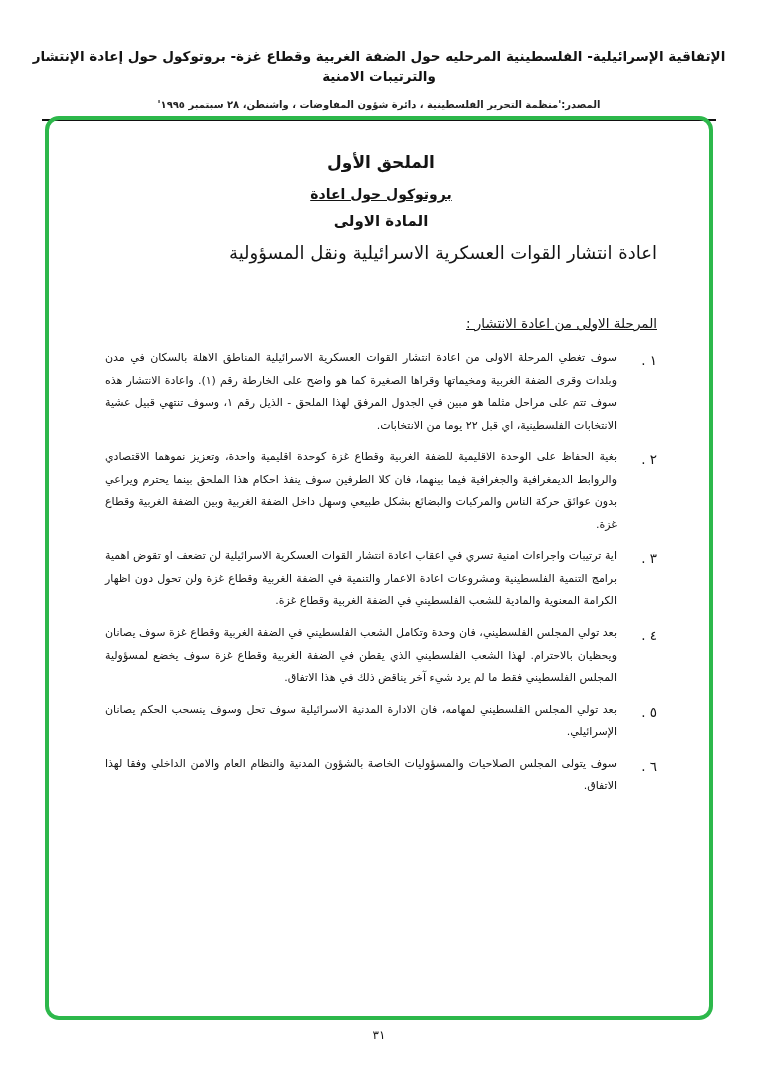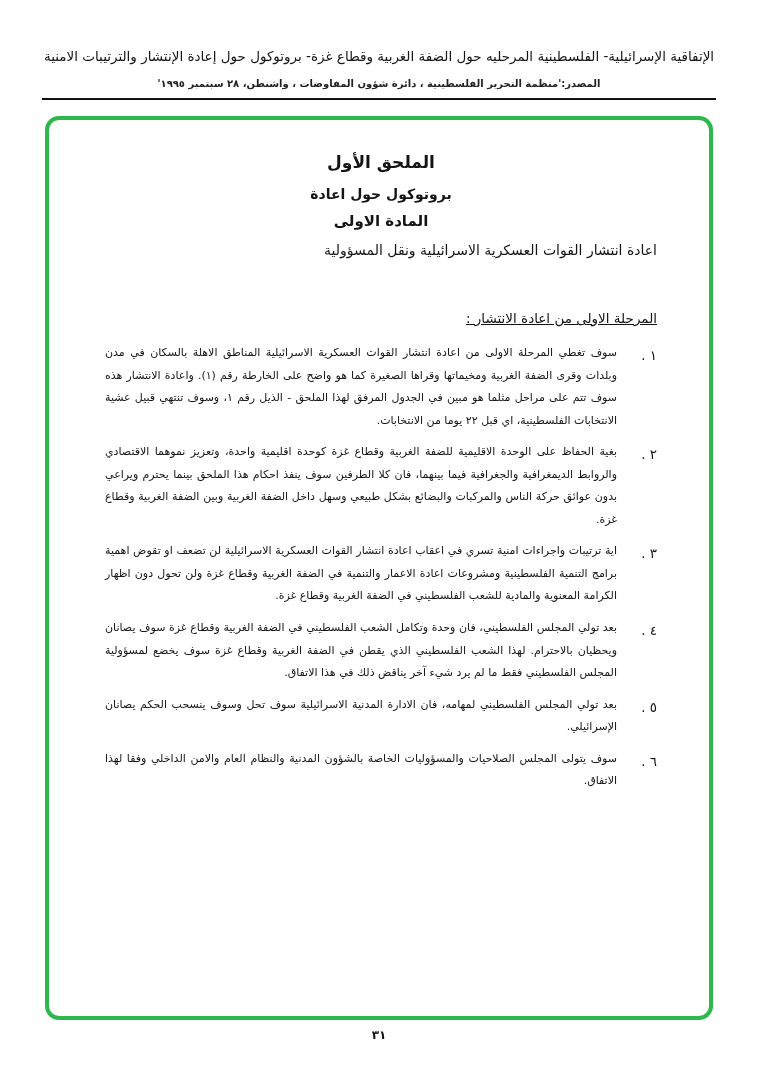--- a/index.html
+++ b/index.html
@@ -13,21 +13,21 @@
     position: relative;
     overflow: hidden;
   }
   .page-header {
     direction: rtl;
     text-align: center;
     padding: 46px 24px 0 24px;
   }
   .hdr-title {
     font-size: 13.5px;
-    font-weight: normal;
+    font-weight: bold;
     line-height: 1.5;
   }
   .hdr-source {
     font-size: 10px;
     font-weight: bold;
     margin-top: 12px;
     color: #222;
   }
   .hdr-rule {
     border: 0;
@@ -51,34 +51,35 @@
   }
   .annex-title {
     font-size: 17px;
     font-weight: bold;
     margin-bottom: 14px;
   }
   .annex-sub1 {
     font-size: 14px;
     font-weight: bold;
     margin-bottom: 10px;
+    text-decoration: underline;
   }
   .annex-sub2 {
     font-size: 14px;
     font-weight: bold;
     margin-bottom: 6px;
   }
   .article-heading {
     font-size: 15px;
     font-weight: bold;
     text-align: center;
     margin-top: 10px;
   }
   .article-subtitle {
-    font-size: 14px;
+    font-size: 18px;
     text-align: right;
     margin-top: 12px;
   }
   .section-heading {
     font-size: 13.5px;
     font-weight: normal;
     text-align: right;
     text-decoration: underline;
     margin-top: 52px;
     margin-bottom: 16px;
@@ -104,21 +105,21 @@
   }
   .page-footer {
     position: absolute;
     left: 0;
     top: 1028px;
     width: 758px;
     text-align: center;
   }
   .page-number {
     font-size: 12px;
-    font-weight: bold;
+    font-weight: normal;
   }
 </style>
 </head>
 <body>
 
 <div class="page">
 
   <header class="page-header">
     <div class="hdr-title">الإتفاقية الإسرائيلية- الفلسطينية المرحليه حول الضفة الغربية وقطاع غزة- بروتوكول حول إعادة الإنتشار والترتيبات الامنية</div>
     <div class="hdr-source">المصدر:'منظمة التحرير الفلسطينية ، دائرة شؤون المفاوضات ، واشنطن، ٢٨ سبتمبر ١٩٩٥'</div>

